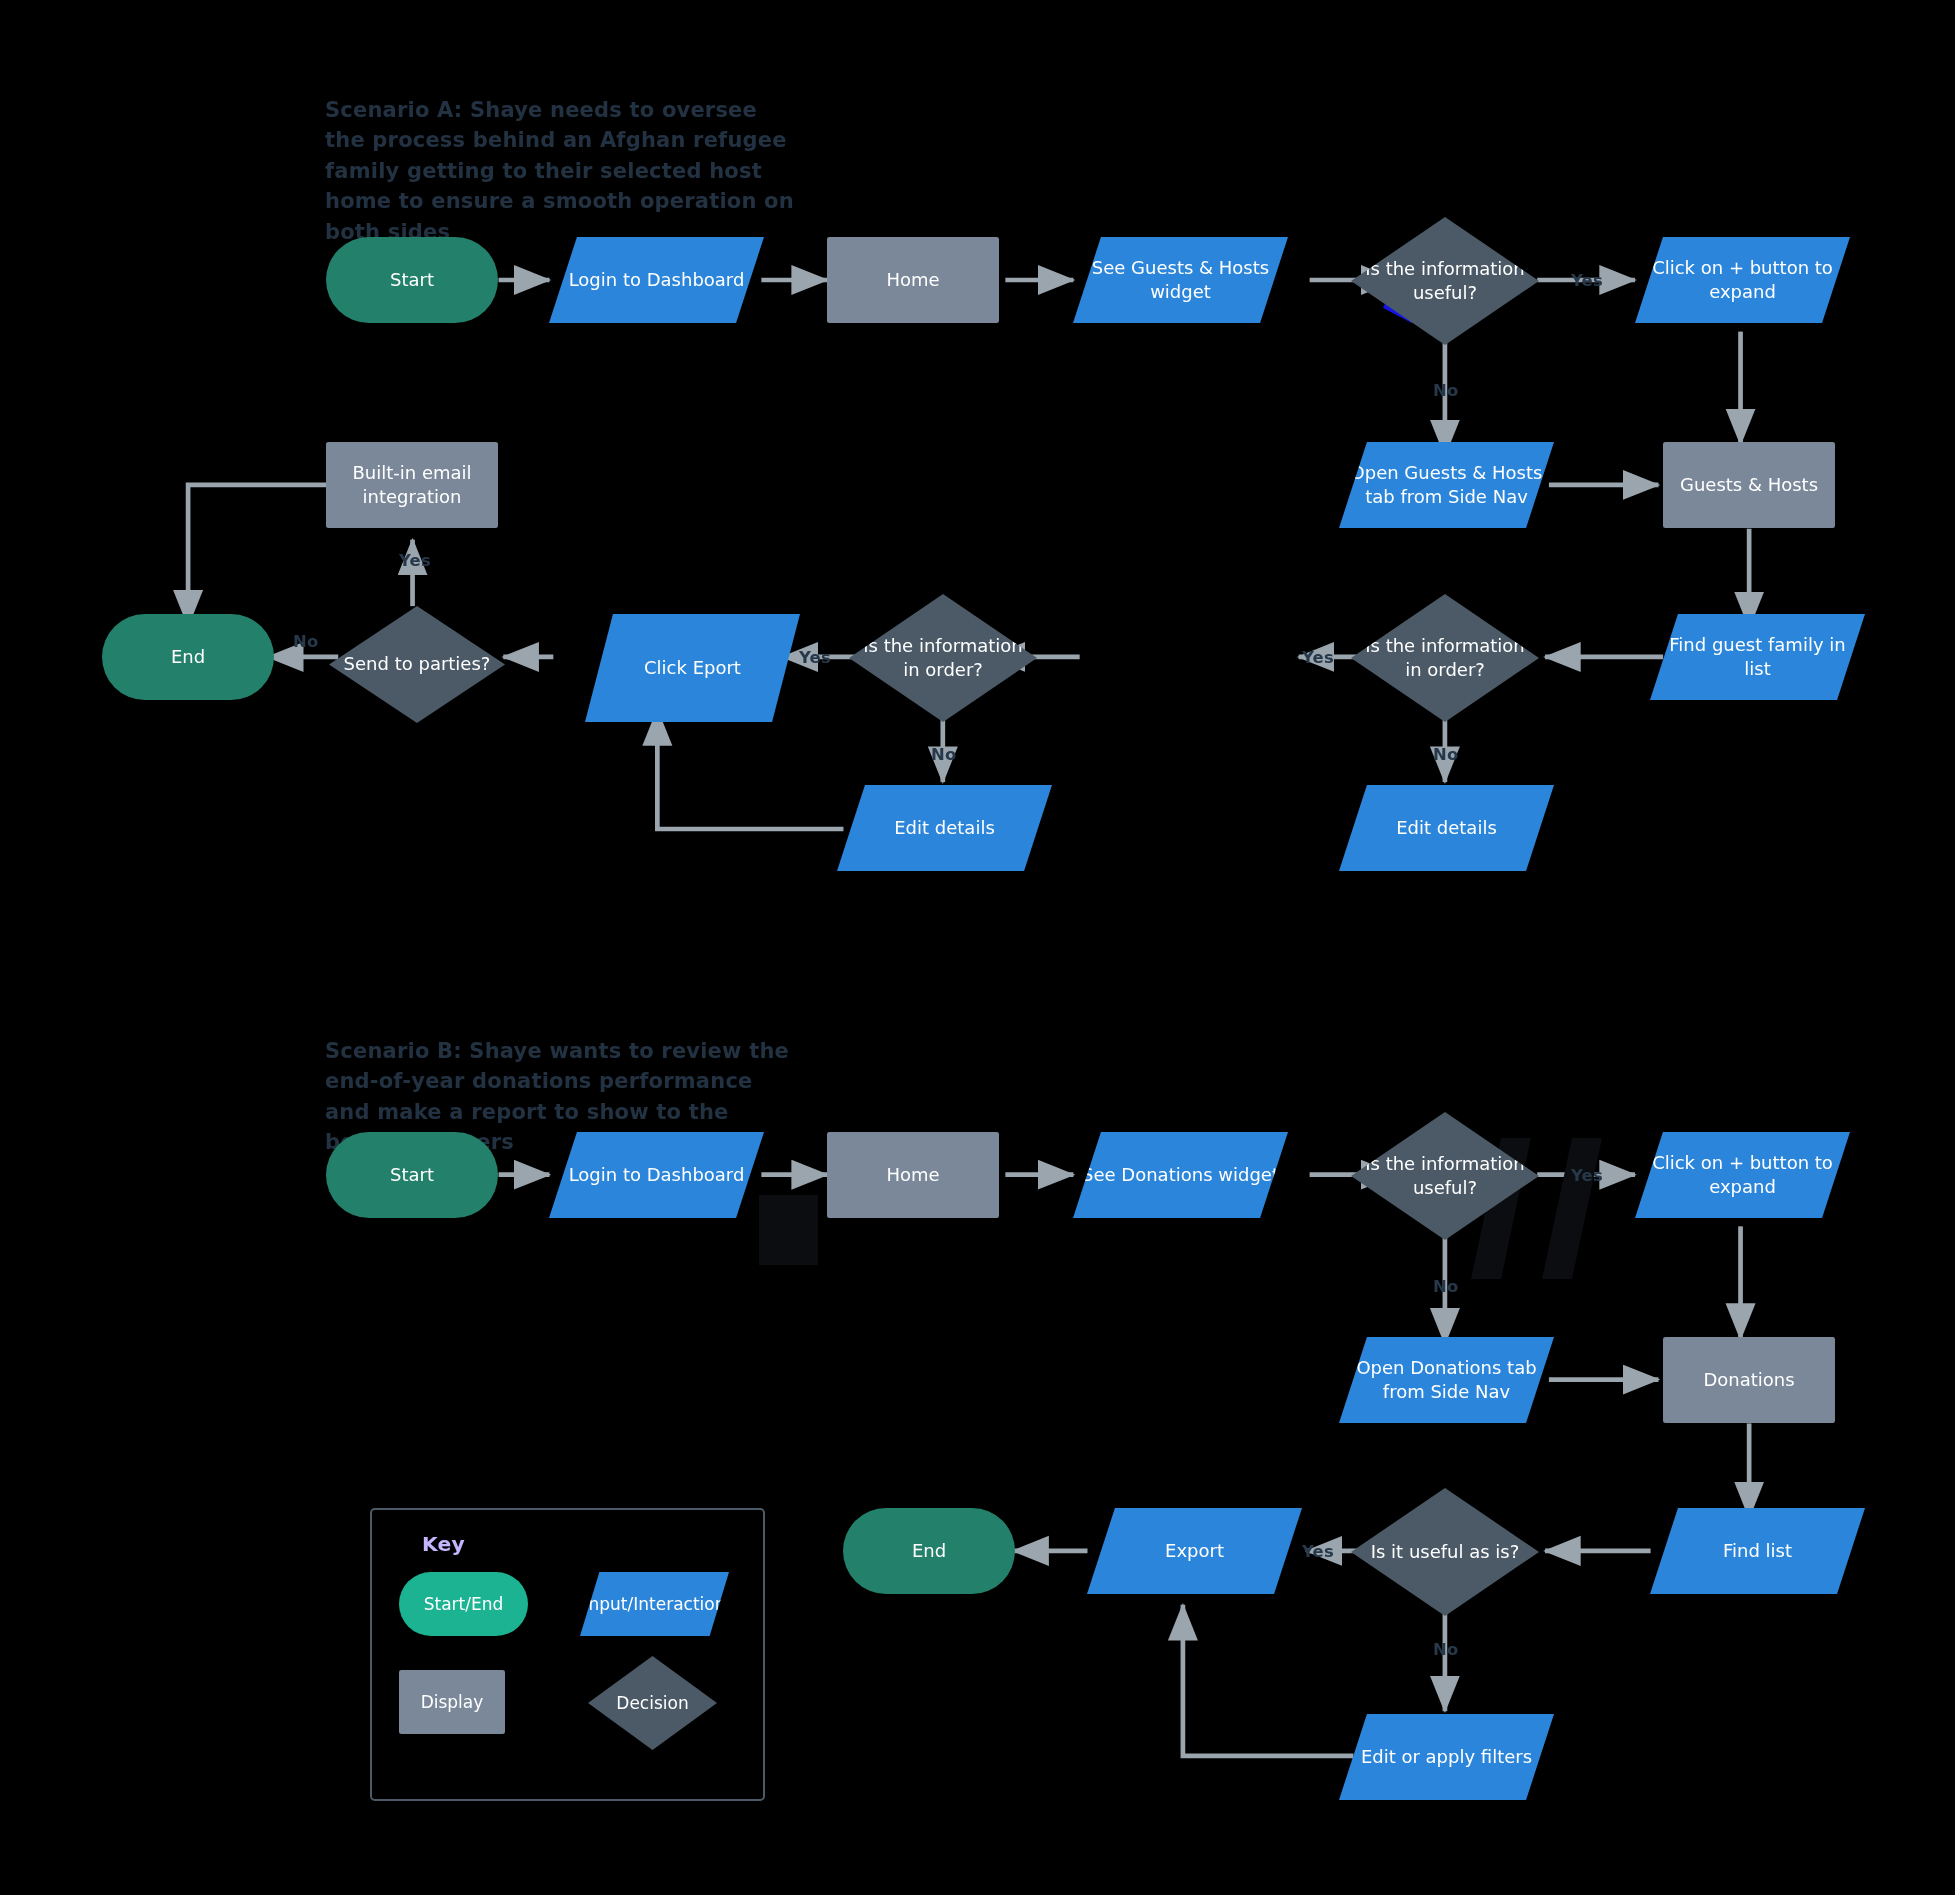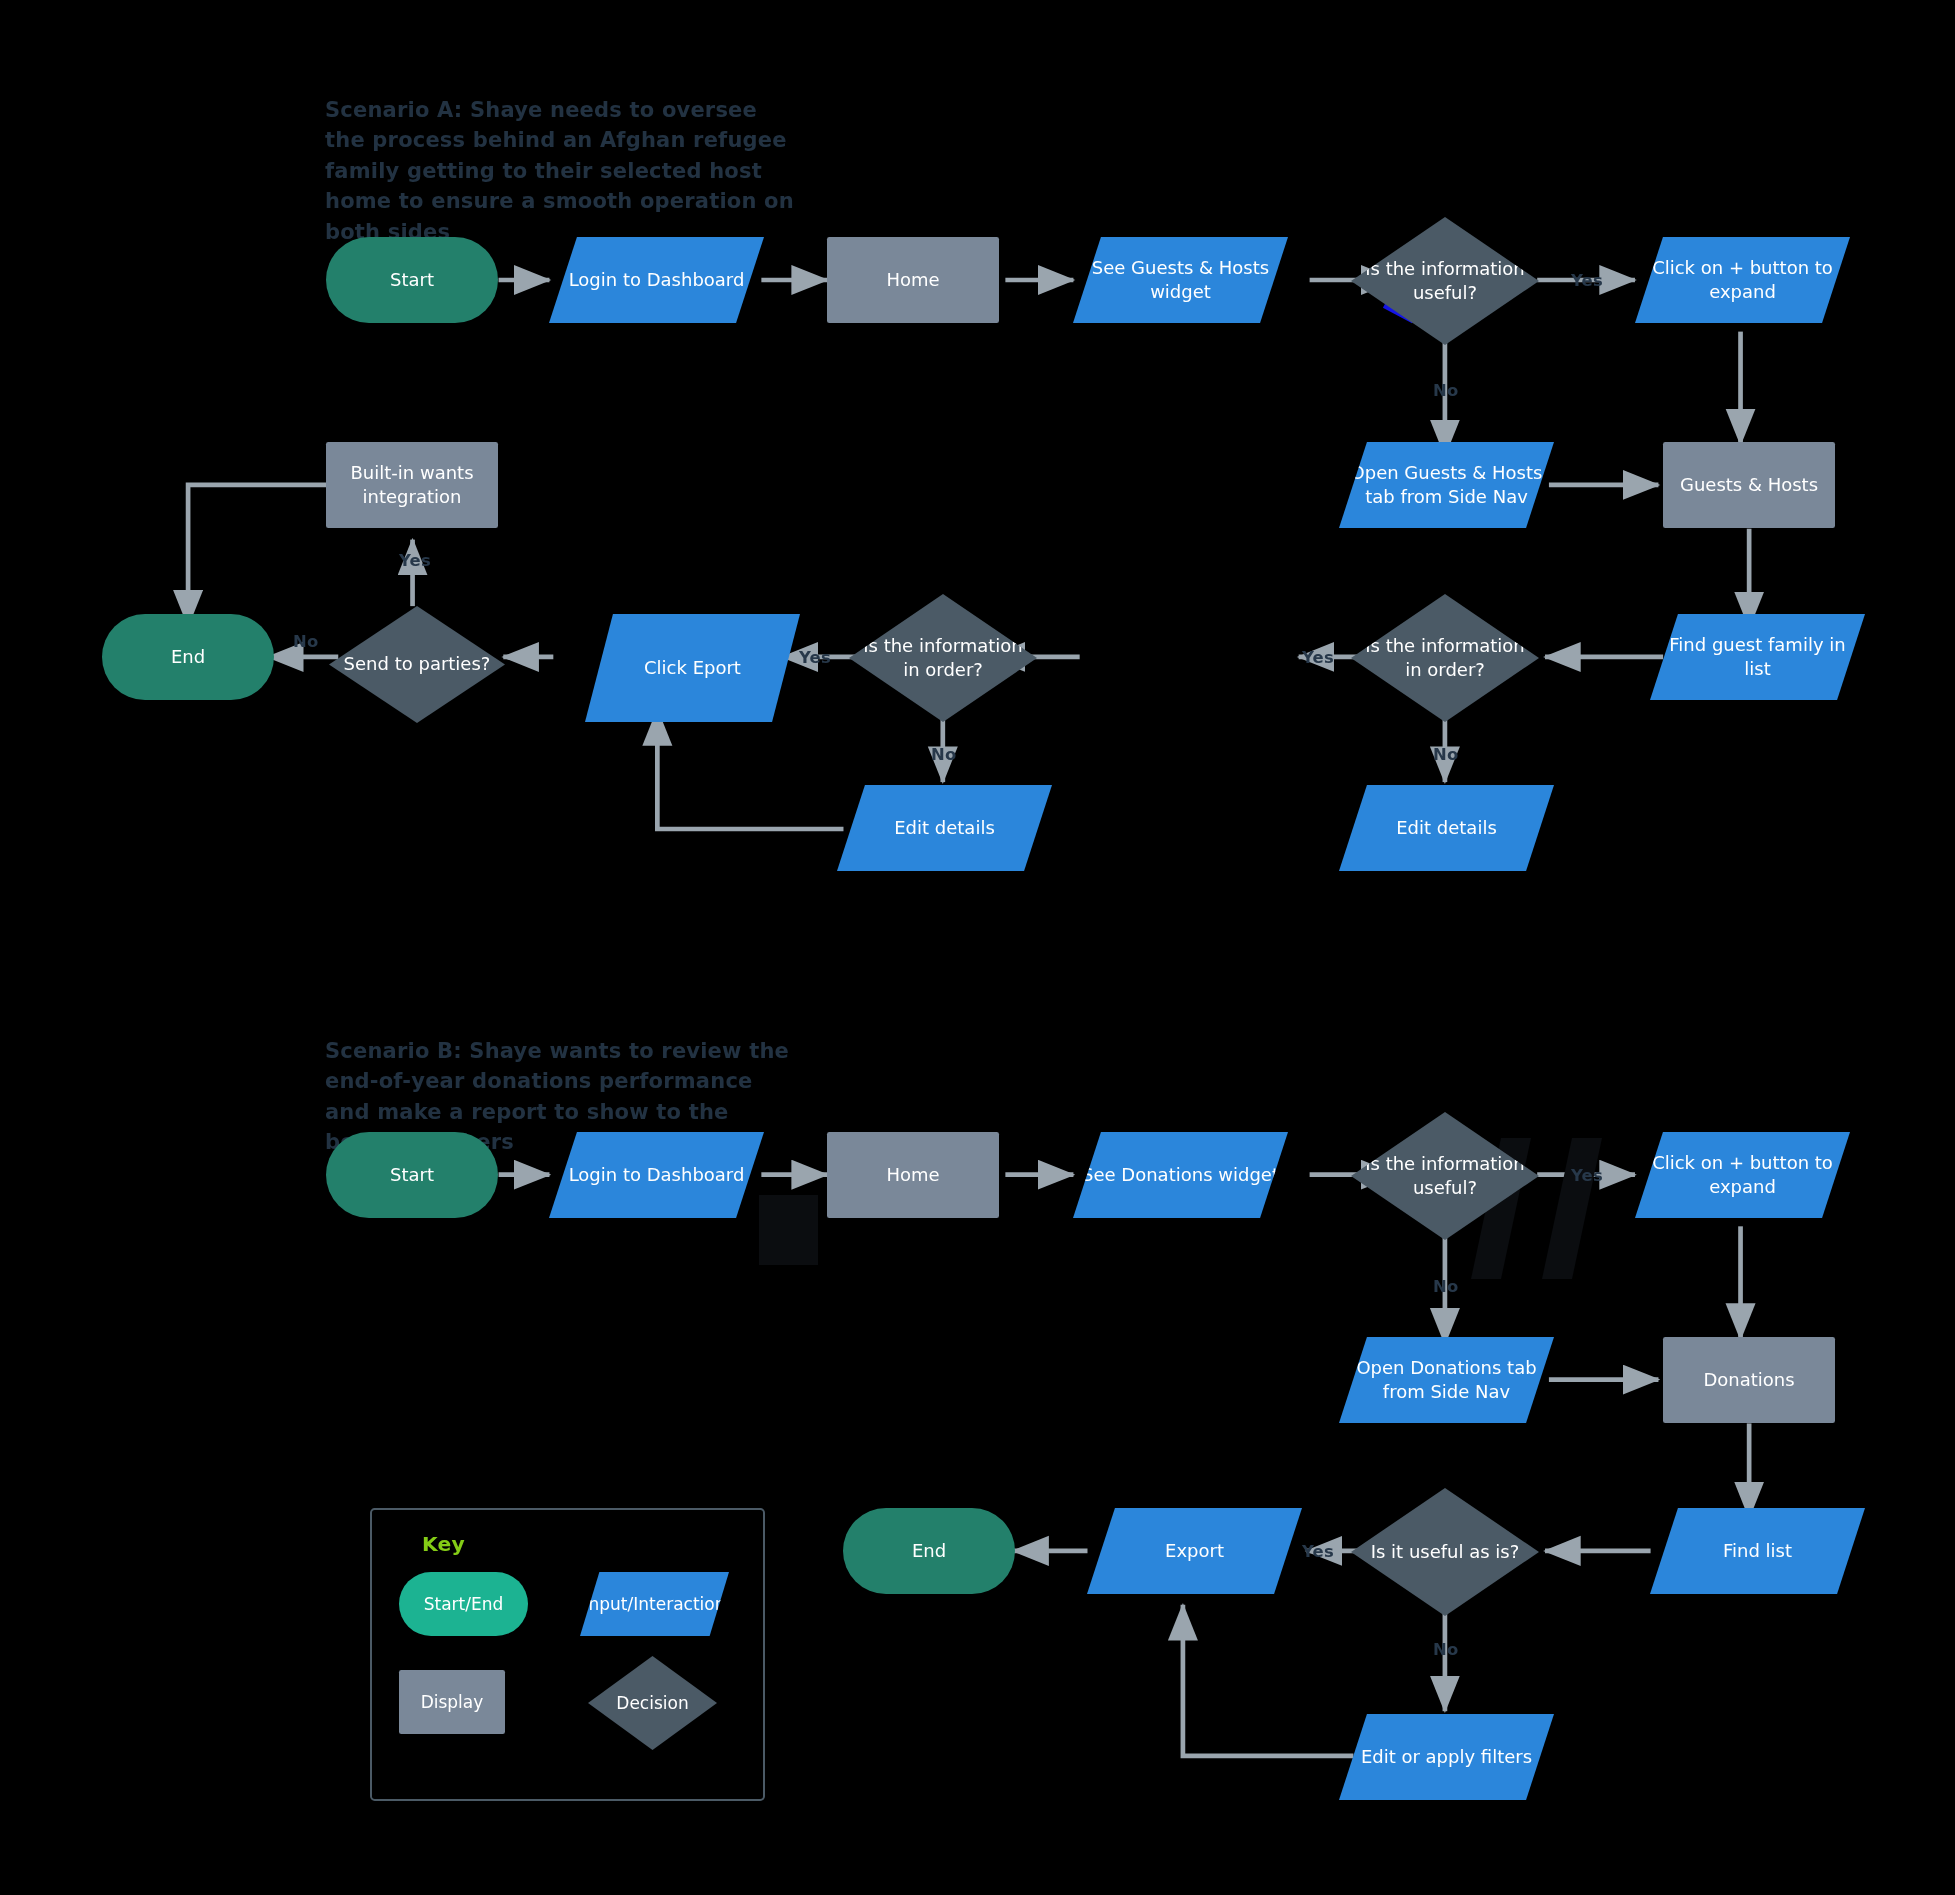--- a/index.html
+++ b/index.html
@@ -62,21 +62,21 @@
 
   
   .key-box{
     position:absolute;
     border:2.3px solid #4B5A66;
     border-radius:4.7px;
     background:transparent;
     box-sizing:border-box;
   }
   .key-title{
-    position:absolute;color:#84cc16;font-weight:bold;font-size:20.3px;letter-spacing:0.2px;
+    position:absolute;color:#c4b5fd;font-weight:bold;font-size:20.3px;letter-spacing:0.2px;
   }
   .key-item{
     position:absolute;display:flex;align-items:center;justify-content:center;
     color:#fff;font-size:17px;text-align:right;box-sizing:border-box;
   }
   .k-term{background:#1CB392;border-radius:47px;}
   .k-disp{background:#7A8899;border-radius:2.3px;}
   .k-io{background:#2B86DB;clip-path:polygon(13% 0%,100% 0%,87% 100%,0% 100%);}
   .k-dec{background:#4B5A66;clip-path:polygon(50% 0%,100% 50%,50% 100%,0% 50%);}
 </style>
@@ -229,21 +229,21 @@
   </div>
 
   <div class="node n-dec" style="left:329px;top:606px;width:176px;height:117px;">
     <span class="lbl">Send to parties?</span>
   </div>
 
   <div class="elabel" style="left:293px;top:632px;">No</div>
   <div class="elabel" style="left:399px;top:551px;">Yes</div>
 
   <div class="node n-disp" style="left:326px;top:442px;width:172px;height:86px;">
-    <span class="lbl">Built-in wants integration</span>
+    <span class="lbl">Built-in email integration</span>
   </div>
 
   <div class="node n-term" style="left:102px;top:614px;width:172px;height:86px;">
     <span class="lbl">End</span>
   </div>
 
   <div class="scenario-title" style="left:325px;top:1036px;">Scenario B: Shaye wants to review the end-of-year donations performance and make a report to show to the board members</div>
 
   <div class="node n-term" style="left:326px;top:1132px;width:172px;height:86px;">
     <span class="lbl">Start</span>

